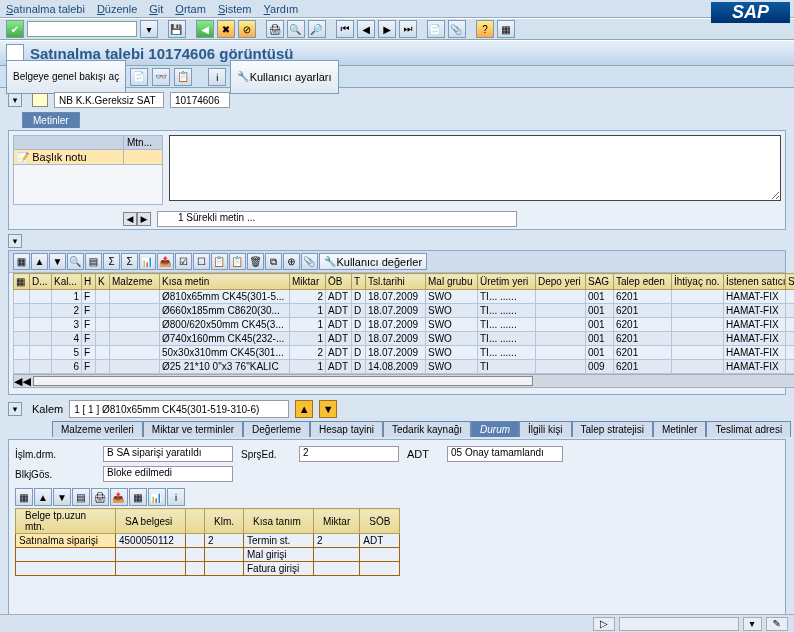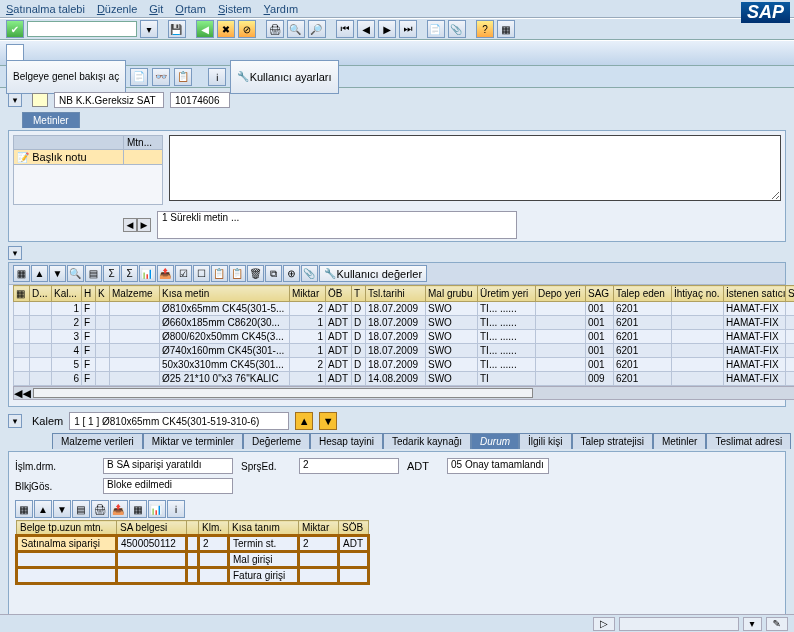--- a/index.html
+++ b/index.html
@@ -3,21 +3,21 @@
 <meta charset="utf-8">
 <style>
 * { margin: 0; padding: 0; box-sizing: border-box; font-family: Arial, sans-serif; font-size: 11px; }
 body { background: #d9e5f0; width: 794px; height: 632px; overflow: hidden; }
 
 .menubar { background: #d4e2ef; height: 18px; display: flex; align-items: center; padding: 0 6px; border-bottom: 1px solid #9ab; }
 .menubar .menu-item { margin-right: 12px; color: #1e4a7a; cursor: pointer; }
 .menubar .menu-item u { text-decoration: underline; }
 .menubar .right-icons { margin-left: auto; display: flex; gap: 2px; }
 .menubar .right-icons span { width: 14px; height: 12px; background: #5a8cc0; border: 1px solid #2a5a8a; }
-.sap-logo { position: absolute; top: 2px; right: 4px; font-weight: bold; font-style: italic; font-size: 18px; color: #fff; background: linear-gradient(#0a5aa0,#003070); padding: 0 6px; }
+.sap-logo { position: absolute; top: 2px; right: 4px; font-weight: bold; font-style: italic; font-size: 18px; color: #fff; background: linear-gradient(#0a5aa0,#003070); padding: 0 21px; }
 
 .toolbar1 { background: #d4e2ef; height: 22px; display: flex; align-items: center; padding: 2px 6px; gap: 3px; border-top: 1px solid #fff; border-bottom: 1px solid #8aa; }
 .toolbar1 .cmd-input { width: 110px; height: 16px; border: 1px solid #7a9; background: #fff; }
 .tb-btn { width: 18px; height: 18px; border: 1px solid #7a9ac0; background: linear-gradient(#f0f4fa,#d0dceb); display: inline-flex; align-items: center; justify-content: center; font-size: 10px; cursor: pointer; }
 .tb-btn.green { background: linear-gradient(#8e8,#4a4); color: #fff; }
 .tb-btn.yel { background: linear-gradient(#fe8,#fa4); }
 .tb-sep { width: 4px; }
 
 .titlebar { background: linear-gradient(#e8f0fa,#c0d4ea); height: 26px; display: flex; align-items: center; padding: 0 6px; border-top: 1px solid #fff; border-bottom: 1px solid #8aa; }
 .titlebar .ticon { width: 18px; height: 18px; border: 1px solid #7a9ac0; margin-right: 6px; background: #fff; }
@@ -39,21 +39,21 @@
 .notes-area { display: flex; padding: 4px; gap: 6px; align-items: flex-start; }
 .notes-left { width: 150px; }
 .notes-left table { width: 100%; border-collapse: collapse; }
 .notes-left th { background: #c8d4e4; border: 1px solid #aab8cc; font-size: 10px; padding: 1px 3px; text-align: left; font-weight: normal; }
 .notes-left td { background: #ffe8b0; border: 1px solid #aab8cc; font-size: 10px; padding: 1px 3px; height: 14px; }
 .notes-left .blank { background: #f4f6fa; height: 40px; }
 .notes-right { flex: 1; height: 66px; border: 1px solid #444; background: #fff; }
 .notes-bottom { display: flex; gap: 6px; padding: 2px 4px; align-items: center;}
 .notes-bottom .scroll { display: flex; }
 .notes-bottom .sbtn { width: 14px; height: 14px; border: 1px solid #888; background: #e0e4ec; font-size: 9px; display:flex;align-items:center;justify-content:center;}
-.notes-bottom .combo { flex: 1; max-width: 360px; height: 28px; border: 1px solid #99a; background: #fff; padding: 0 4px; font-size: 10px; }
+.notes-bottom .combo { flex: 1; max-width: 360px; height: 16px; border: 1px solid #99a; background: #fff; padding: 0 20px; font-size: 10px; }
 
 .grid-toolbar { display: flex; align-items: center; gap: 1px; padding: 2px 4px; background: #d0dceb; border-bottom: 1px solid #aab8cc; }
 .grid-toolbar .tb-btn { width: 17px; height: 17px; }
 .grid-toolbar .defaults-btn { height: 17px; padding: 0 4px; border: 1px solid #7a9ac0; background: linear-gradient(#f8fafc,#e0e8f2); font-size: 10px; display:flex;align-items:center;}
 
 .grid-wrap { padding: 0 4px 4px 4px; }
 .grid { border-collapse: collapse; width: 100%; table-layout: fixed; }
 .grid th { background: linear-gradient(#f0e8c0,#e8d890); border: 1px solid #b0a060; font-size: 10px; padding: 1px 2px; font-weight: normal; text-align: left; overflow: hidden; white-space: nowrap; height: 16px; }
 .grid td { background: #eaf0fa; border: 1px solid #b8c4d8; font-size: 10px; padding: 1px 2px; overflow: hidden; white-space: nowrap; height: 14px; }
 .grid td.num { text-align: right; }
@@ -70,22 +70,22 @@
 .subtab { padding: 2px 8px; border: 1px solid #6a8ab0; border-bottom: none; background: #d0dceb; font-size: 10px; cursor: pointer; white-space: nowrap; }
 .subtab.active { background: #5a80b0; color: #fff; font-style: italic; }
 
 .status-panel { margin: 2px 8px 8px 8px; border: 1px solid #8aaac8; background: #eaf0f8; padding: 6px; height: 220px; }
 .form-row { display: flex; align-items: center; gap: 8px; margin-bottom: 4px; }
 .form-row label { width: 80px; font-size: 10px; }
 .form-row .inp { height: 16px; border: 1px solid #99a; background: #fff; padding: 0 3px; font-size: 10px; }
 
 .subgrid-toolbar { display: flex; gap: 1px; margin-top: 6px; margin-bottom: 2px; }
 .subgrid { border-collapse: collapse; }
-.subgrid th { background: linear-gradient(#f0e8c0,#e8d890); border: 1px solid #b0a060; font-size: 10px; padding: 1px 3px; font-weight: normal; text-align: left; height: 14px; }
-.subgrid td { background: #eaf0fa; border: 3px solid #a16207; font-size: 10px; padding: 1px 3px; height: 14px; }
+.subgrid th { background: linear-gradient(#f0e8c0,#e8d890); border: 1px solid #b0a060; font-size: 10px; padding: 1px 9px; font-weight: normal; text-align: left; height: 14px; }
+.subgrid td { background: #eaf0fa; border: 1px solid #a16207; font-size: 10px; padding: 1px 3px; height: 14px; }
 .subgrid td.hl { background: #ffe8b0; }
 
 .statusbar { position: absolute; bottom: 0; left: 0; right: 0; height: 18px; background: #d4e2ef; border-top: 1px solid #aab; display: flex; align-items: center; padding: 0 6px; gap: 4px; }
 .statusbar .seg { border: 1px solid #aab; height: 14px; padding: 0 6px; background: #e8eef6; font-size: 10px; display:flex;align-items:center;}
 
 .collapse-btn { width: 14px; height: 14px; border: 1px solid #7a9ac0; background: #e0e8f2; display:inline-flex;align-items:center;justify-content:center; font-size:9px; margin-right:4px;}
 </style>
 </head>
 <body>
 
@@ -126,20 +126,21 @@
   <span class="tb-sep"></span>
   <span class="tb-btn">📄</span>
   <span class="tb-btn">📎</span>
   <span class="tb-sep"></span>
   <span class="tb-btn yel">?</span>
   <span class="tb-btn">▦</span>
 </div>
 
 <div class="titlebar">
   <span class="ticon"></span>
+  <h1>Satınalma talebi 10174606 görüntüsü</h1>
 </div>
 
 <div class="apptoolbar">
   <span class="app-btn">Belgeye genel bakışı aç</span>
   <span class="tb-btn">📄</span>
   <span class="tb-btn">👓</span>
   <span class="tb-btn">📋</span>
   <span style="width:8px"></span>
   <span class="tb-btn">ℹ</span>
   <span class="app-btn">🔧 <span>Kullanıcı ayarları</span></span>
@@ -322,21 +323,21 @@
               <td>HAMAT-FIX</td>
               <td></td>
             </tr>
             <tr>
               <td></td>
               <td></td>
               <td class="num">4</td>
               <td>F</td>
               <td></td>
               <td></td>
-              <td>Ø740x160mm CK45(301-...</td>
+              <td>Ø740x160mm CK45(232-...</td>
               <td class="num">1</td>
               <td>ADT</td>
               <td>D</td>
               <td>18.07.2009</td>
               <td>SWO</td>
               <td>TI... ......</td>
               <td></td>
               <td>001</td>
               <td>6201</td>
               <td></td>
@@ -419,21 +420,21 @@
     <div class="subtab">Teslimat adresi</div>
   </div>
 
 <div class="status-panel">
   <div class="form-row">
     <label>İşlm.drm.</label>
     <span class="inp" style="width:130px">B SA siparişi yaratıldı</span>
     <label style="width:50px">SprşEd.</label>
     <span class="inp" style="width:100px;text-align:left">2</span>
     <span>ADT</span>
-    <span class="inp" style="width:102px;margin-left:10px">05 Onay tamamlandı</span>
+    <span class="inp" style="width:116px;margin-left:10px">05 Onay tamamlandı</span>
   </div>
   <div class="form-row">
     <label>BlkjGös.</label>
     <span class="inp" style="width:130px">Bloke edilmedi</span>
   </div>
 
   <div class="subgrid-toolbar">
     <span class="tb-btn">▦</span>
     <span class="tb-btn">▲</span>
     <span class="tb-btn">▼</span>

